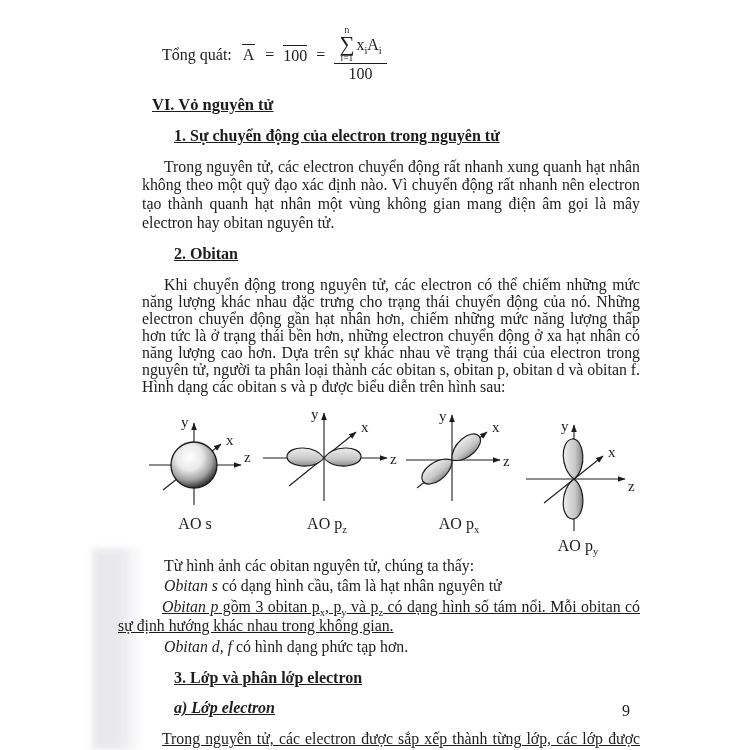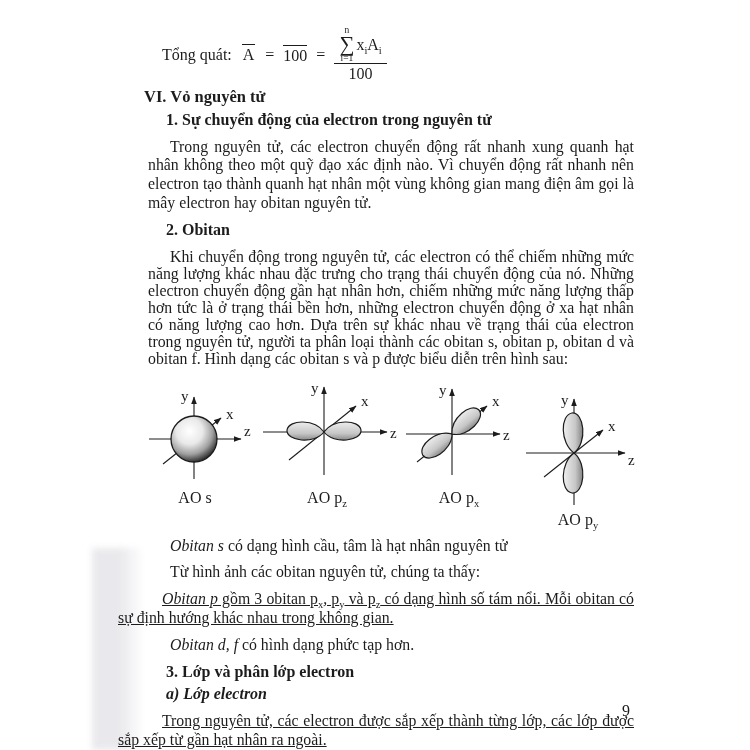--- a/index.html
+++ b/index.html
@@ -23,24 +23,24 @@
   }
   .frac{display:inline-flex;flex-direction:column;align-items:center;line-height:1.15;}
   .frac .num{padding:0 5px;white-space:nowrap;}
   .frac .den{border-top:1.4px solid #1c1c1c;align-self:stretch;text-align:center;padding-top:1px;}
   .sum-stack{display:inline-flex;flex-direction:column;align-items:center;line-height:1;font-size:9.5px;margin-right:2px;}
   .sum-stack .sig{font-size:21px;line-height:.85;}
   .abar{position:relative;padding:0 2px;}
   .abar::before{content:"";position:absolute;top:-2px;left:1px;right:1px;border-top:1.3px solid #1c1c1c;}
   sub{font-size:10.5px;line-height:0;}
   
-  .h{font-weight:bold;font-size:16px;line-height:18.8px;margin:4px;text-indent:22px;}
+  .h{font-weight:bold;font-size:16px;line-height:18.8px;margin:12px;text-indent:22px;text-decoration:underline;}
   .h-main{text-indent:0;font-size:16.5px;}
   .h-italic{font-style:italic;}
-  p.body{margin:8px;font-size:15.8px;line-height:18.8px;text-align:justify;text-indent:22px;}
+  p.body{margin:2px;font-size:15.8px;line-height:18.8px;text-align:justify;text-indent:22px;}
   p.tight{line-height:17px;}
   p.noj{text-align:left;}
   p.outdent{margin-left:-22px;text-indent:44px;text-decoration:underline;}
   
   .figure{display:flex;align-items:flex-start;margin:6px 0 2px -4px;}
   .diagram{display:flex;flex-direction:column;align-items:center;}
   .diagram svg{display:block;}
   .cap{font-size:16px;margin-top:-2px;white-space:nowrap;}
   .d-py{margin-top:14px;}
   .axis{stroke:#1c1c1c;stroke-width:1.1;fill:none;}
@@ -181,22 +181,22 @@
             <path class="lobe" fill="url(#glb4)" d="M0,0 C10,-14 38,-14 40,-2 C41,10 11,14 0,0 Z"></path>
           </g>
           <text class="axlbl" x="43" y="16">y</text>
           <text class="axlbl" x="90" y="42">x</text>
           <text class="axlbl" x="110" y="76">z</text>
         </svg>
         <div class="cap">AO p<sub>y</sub></div>
       </div>
     </div>
 
+    <p class="body noj">Từ hình ảnh các obitan nguyên tử, chúng ta thấy:</p>
     <p class="body noj"><i>Obitan s</i> có dạng hình cầu, tâm là hạt nhân nguyên tử</p>
-    <p class="body noj">Từ hình ảnh các obitan nguyên tử, chúng ta thấy:</p>
     <p class="body outdent"><i>Obitan p</i> gồm 3 obitan p<sub>x</sub>, p<sub>y</sub> và p<sub>z</sub> có dạng hình số tám nổi. Mỗi obitan có sự định hướng khác nhau trong không gian.</p>
     <p class="body noj"><i>Obitan d, f</i> có hình dạng phức tạp hơn.</p>
     <p class="h">3. Lớp và phân lớp electron</p>
     <p class="h h-italic">a) Lớp electron</p>
     <p class="body outdent">Trong nguyên tử, các electron được sắp xếp thành từng lớp, các lớp được sắp xếp từ gần hạt nhân ra ngoài.</p>
   </div>
 
   <div class="page-number">9</div>
 </div>
 

